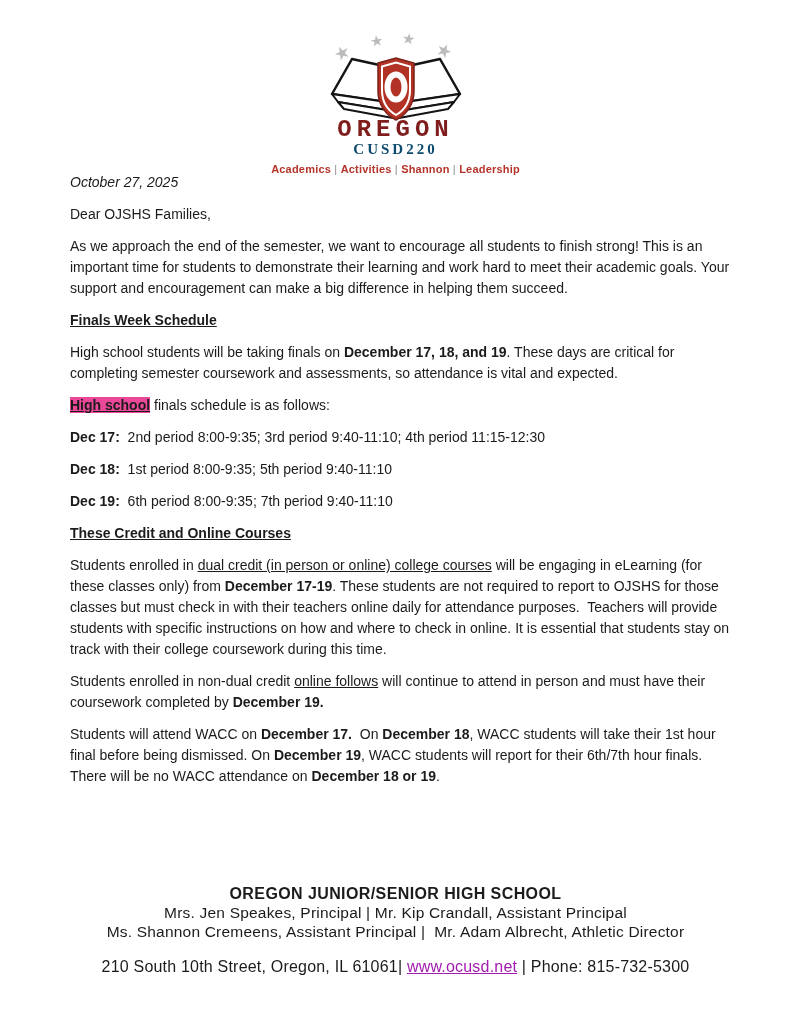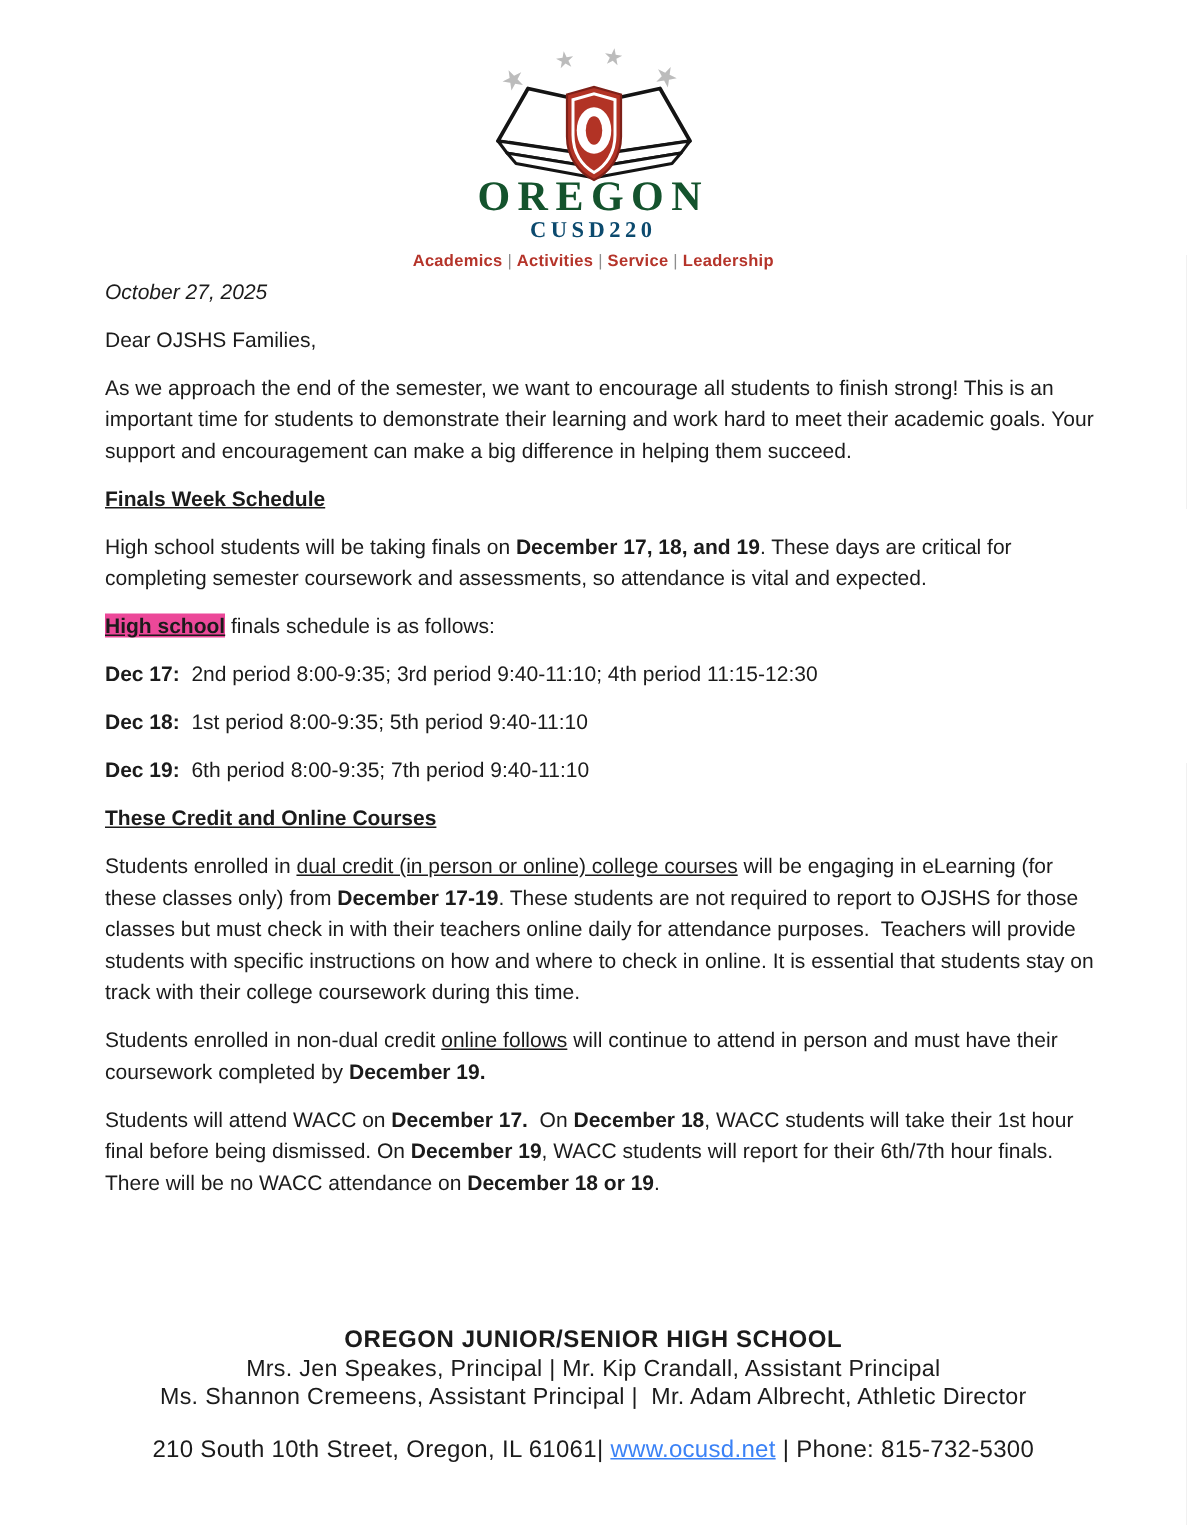--- a/index.html
+++ b/index.html
@@ -32,25 +32,25 @@
     display: inline-block;
   }
   .star.s1 { left: 8px;  top: 12px; font-size: 18px; transform: rotate(-26deg); }
   .star.s2 { left: 44px; top: 1px;  font-size: 15px; transform: rotate(-8deg); }
   .star.s3 { left: 76px; top: -1px; font-size: 15px; transform: rotate(8deg); }
   .star.s4 { left: 110px;top: 10px; font-size: 18px; transform: rotate(26deg); }
 
   .logo-art { width: 134px; height: 66px; margin-top: -2px; }
   .logo-name {
     margin-top: -6px;
-    font-family: Liberation Serif, serif;
+    font-family: Liberation Mono, monospace;
     font-weight: bold;
-    font-size: 28px;
+    font-size: 24px;
     letter-spacing: 5px;
-    color: #14532d;
+    color: #7f1d1d;
   }
   .logo-sub {
     margin-top: -2px;
     font-family: "Liberation Serif", serif;
     font-weight: bold;
     font-size: 15px;
     letter-spacing: 3px;
     color: #0c4a6e;
   }
   .logo-tagline {
@@ -58,21 +58,21 @@
     font-size: 11px;
     font-weight: bold;
     color: #b5342a;
     letter-spacing: 0.2px;
   }
   .logo-tagline .sep { color: #8d8d8d; font-weight: normal; }
 
   
   .letter-body {
     position: absolute;
-    top: 184px;
+    top: 172px;
     left: 70px;
     width: 660px;
     font-size: 14px;
     line-height: 21px;
   }
   .para, .heading, .date-line { margin: 0 0 11px 0; }
   .date-line { font-style: italic; }
   .heading {
     font-size: 14px;
     font-weight: bold;
@@ -99,21 +99,21 @@
     font-size: 15.5px;
     line-height: 19px;
     letter-spacing: 0.2px;
   }
   .address-line {
     margin-top: 17px;
     font-size: 16px;
     letter-spacing: 0.2px;
   }
   .link {
-    color: #3b82f6;
+    color: #a21caf;
     text-decoration: underline;
     cursor: pointer;
   }
 </style>
 </head>
 <body>
 
 <div class="page">
 
   <header class="letterhead">
@@ -136,21 +136,21 @@
 
         <path d="M49 7 L67 2 L85 7 L85 35 C85 49 77 59 67 64 C57 59 49 49 49 35 Z" fill="#b23325" stroke="#7e2018" stroke-width="1.5"></path>
         <path d="M53 10.5 L67 6.5 L81 10.5 L81 34 C81 46 75 54.5 67 59 C59 54.5 53 46 53 34 Z" fill="none" stroke="#ffffff" stroke-width="2"></path>
 
         <ellipse cx="67" cy="31" rx="11.5" ry="15.5" fill="#ffffff"></ellipse>
         <ellipse cx="67" cy="31" rx="5.5" ry="9.5" fill="#b23325"></ellipse>
       </svg>
     </div>
     <div class="logo-name">OREGON</div>
     <div class="logo-sub">CUSD220</div>
-    <div class="logo-tagline"><span>Academics</span><span class="sep"> | </span><span>Activities</span><span class="sep"> | </span><span>Service</span><span class="sep"> | </span><span>Leadership</span></div>
+    <div class="logo-tagline"><span>Academics</span><span class="sep"> | </span><span>Activities</span><span class="sep"> | </span><span>Shannon</span><span class="sep"> | </span><span>Leadership</span></div>
   </header>
 
   <main class="letter-body">
     <p class="date-line">October 27, 2025</p>
     <p class="para">Dear OJSHS Families,</p>
 
     <p class="para"><span>As we approach the end of the semester, we want to encourage all students to finish strong! This is an important time for students to demonstrate their learning and work hard to meet their academic goals. Your support and encouragement can make a big difference in helping them succeed.</span></p>
 
     <h3 class="heading">Finals Week Schedule</h3>
     <p class="para"><span>High school students will be taking finals on </span><span class="b">December 17, 18, and 19</span><span>. These days are critical for completing semester coursework and assessments, so attendance is vital and expected.</span></p>

